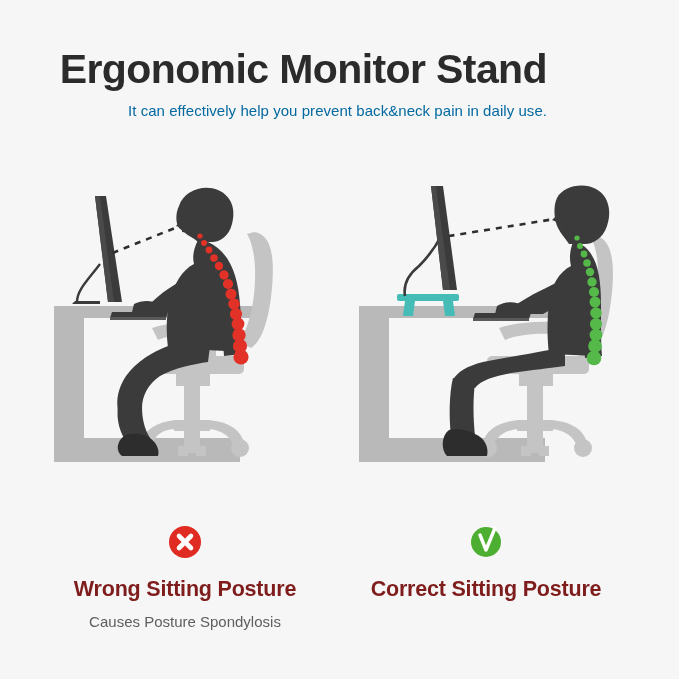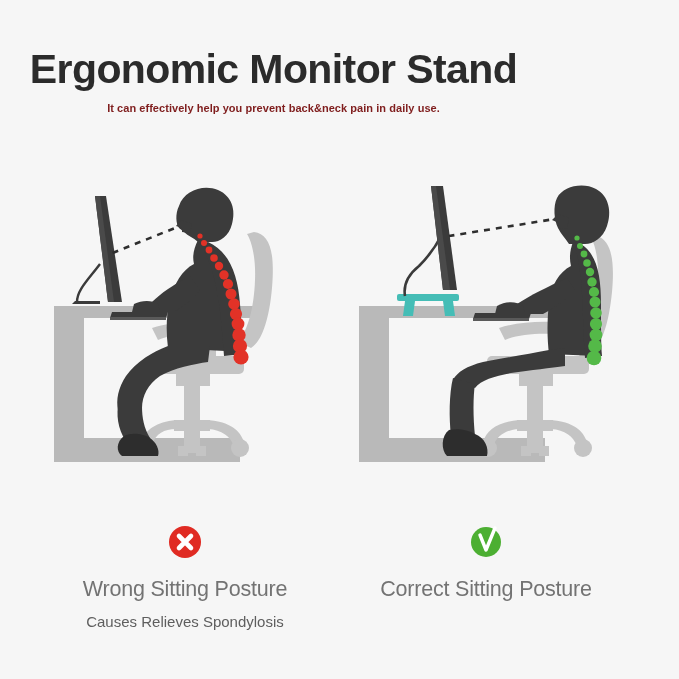--- a/index.html
+++ b/index.html
@@ -16,37 +16,37 @@
     font-family: "Liberation Sans", sans-serif;
     overflow: hidden;
   }
 
   
   .header {
     position: absolute;
     top: 0;
     left: 0;
     width: 547px;
-    text-align: center;
+    text-align: right;
   }
   .title {
     margin: 0;
     padding-top: 47px;
     font-size: 41px;
     font-weight: bold;
     letter-spacing: -0.6px;
     color: #2b2b2b;
     line-height: 1.08;
   }
   .subtitle {
     margin: 0;
     padding-top: 11px;
-    font-size: 11px;
-    font-weight: bold;
-    color: #7f1d1d;
+    font-size: 15px;
+    font-weight: normal;
+    color: #0369a1;
     letter-spacing: 0.05px;
   }
 
   
   .panel {
     position: absolute;
     top: 180px;
     width: 300px;
     height: 300px;
   }
@@ -66,22 +66,22 @@
   .badge {
     display: block;
     margin: 0 auto;
     width: 36px;
     height: 36px;
   }
   .caption-title {
     margin: 0;
     padding-top: 17px;
     font-size: 21.5px;
-    font-weight: normal;
-    color: #737373;
+    font-weight: bold;
+    color: #7f1d1d;
     letter-spacing: -0.2px;
   }
   .caption-sub {
     margin: 0;
     padding-top: 11px;
     font-size: 15px;
     color: #5e5e5e;
   }
 </style>
 </head>
@@ -322,21 +322,21 @@
       </g>
     </svg>
   </div>
 
   <div class="caption caption-left">
     <svg class="badge" viewBox="0 0 36 36">
       <circle cx="18" cy="18" r="16" fill="#e02b23"></circle>
       <path d="M12 12 L24 24 M24 12 L12 24" stroke="#ffffff" stroke-width="4.6" stroke-linecap="round"></path>
     </svg>
     <p class="caption-title">Wrong Sitting Posture</p>
-    <p class="caption-sub">Causes Relieves Spondylosis</p>
+    <p class="caption-sub">Causes Posture Spondylosis</p>
   </div>
 
   <div class="caption caption-right">
     <svg class="badge" viewBox="0 0 36 36">
       <circle cx="18" cy="18" r="15" fill="#4caf32"></circle>
       <path d="M12 11 L18 26 L27 4" stroke="#ffffff" stroke-width="3.4" fill="none" stroke-linecap="round" stroke-linejoin="round"></path>
     </svg>
     <p class="caption-title">Correct Sitting Posture</p>
   </div>
 

